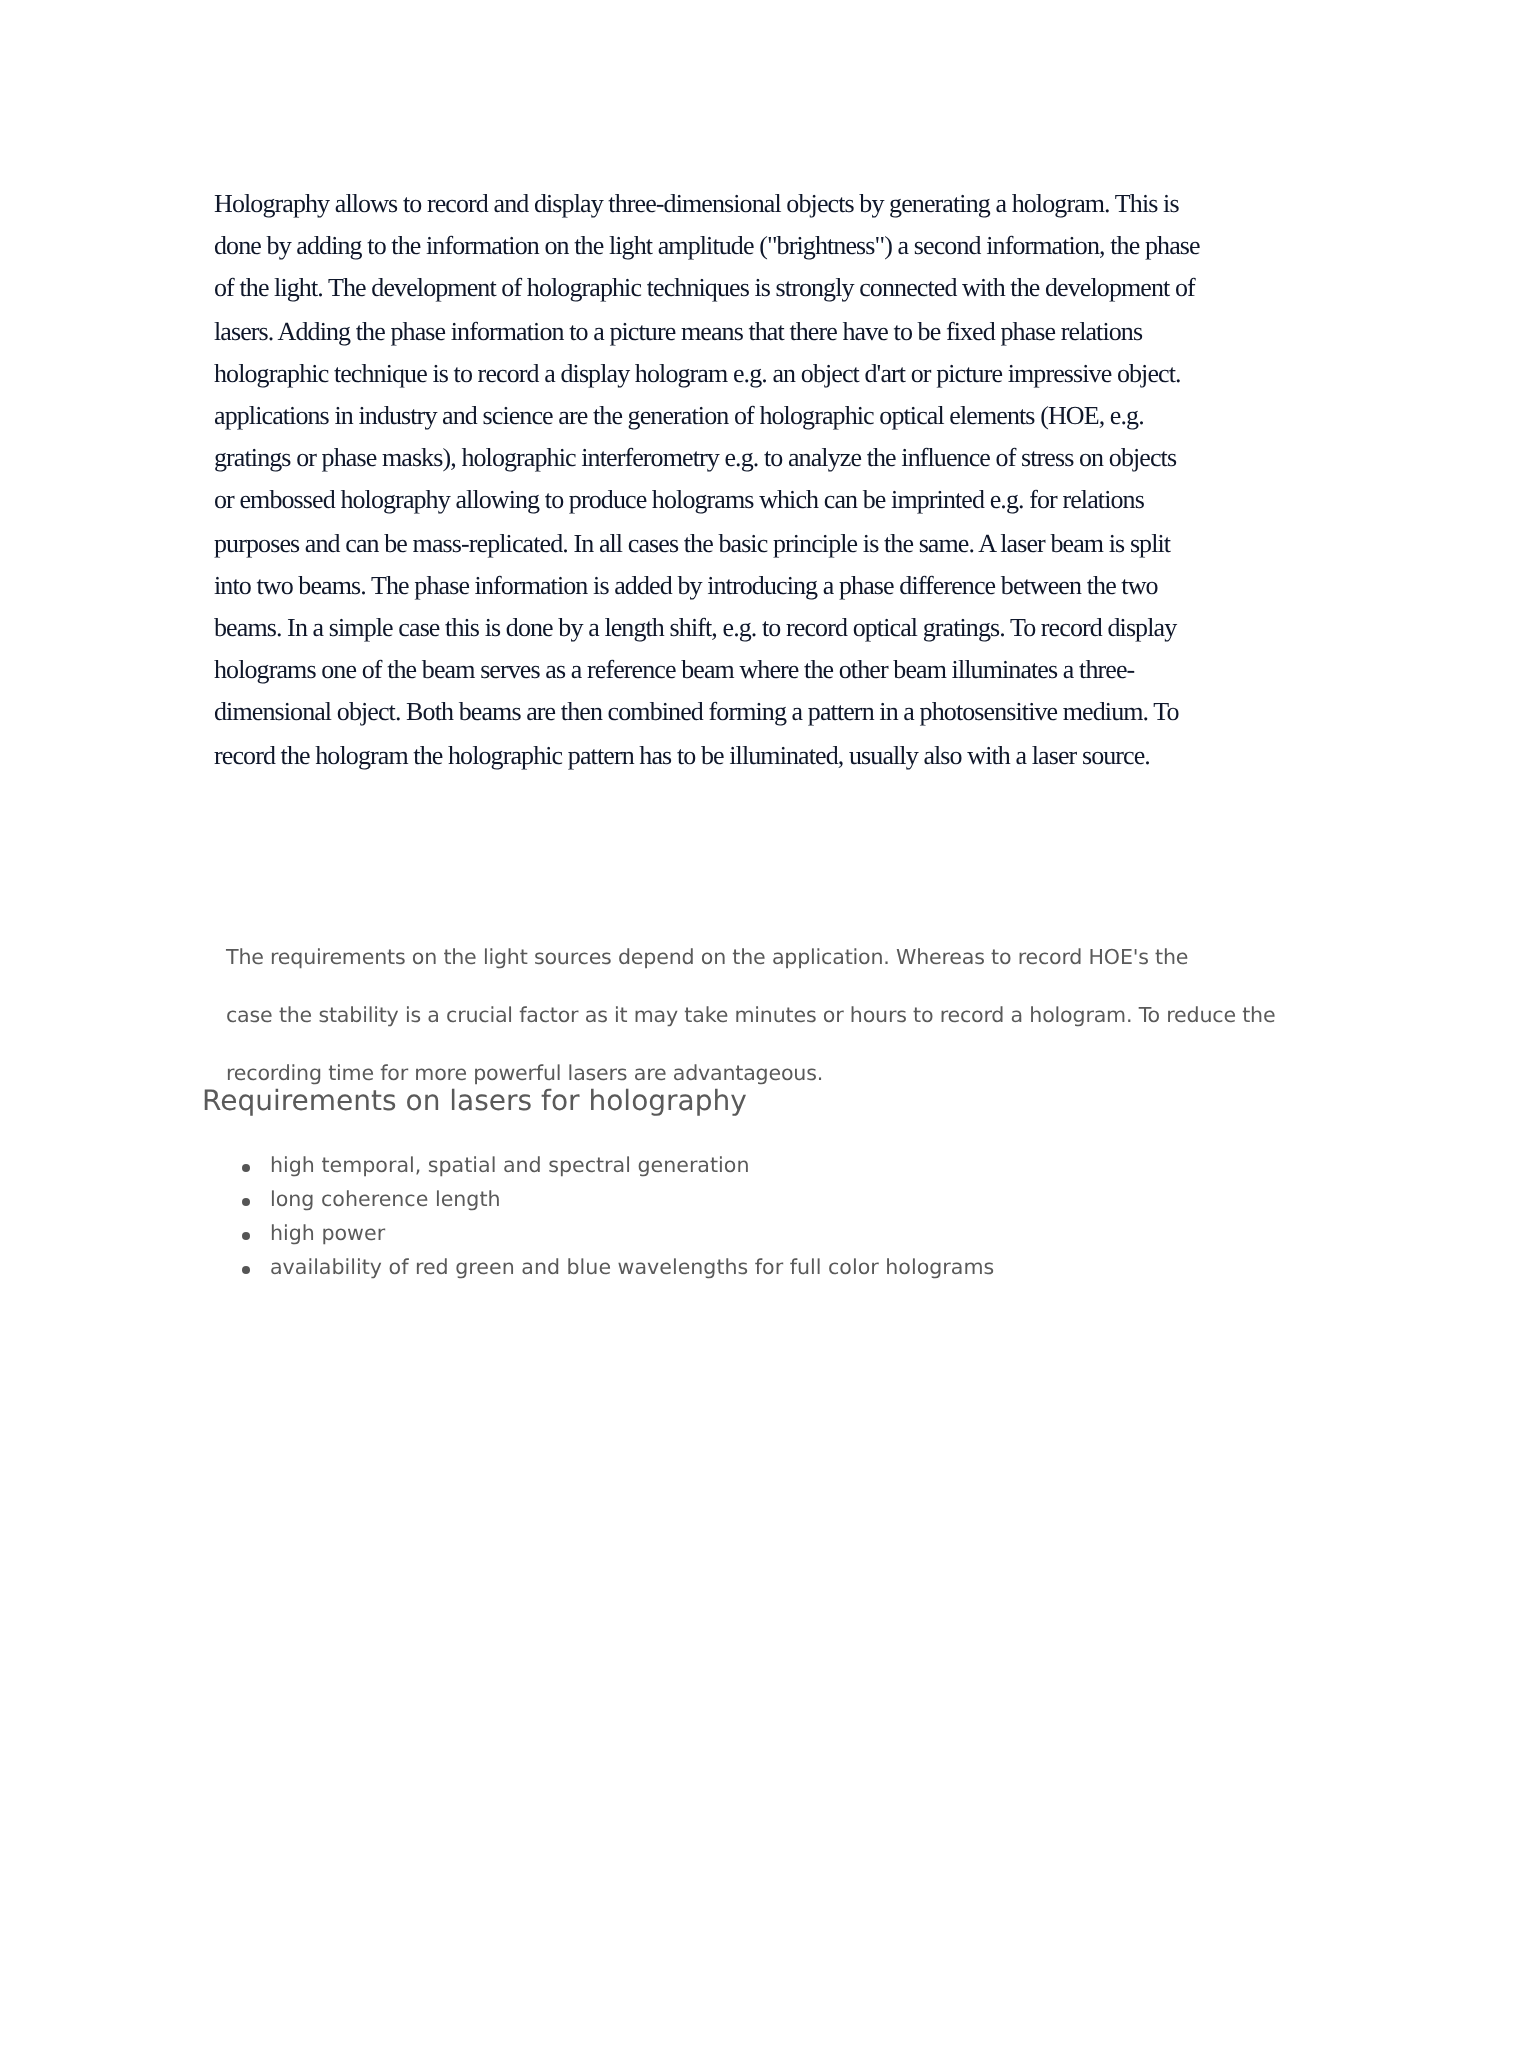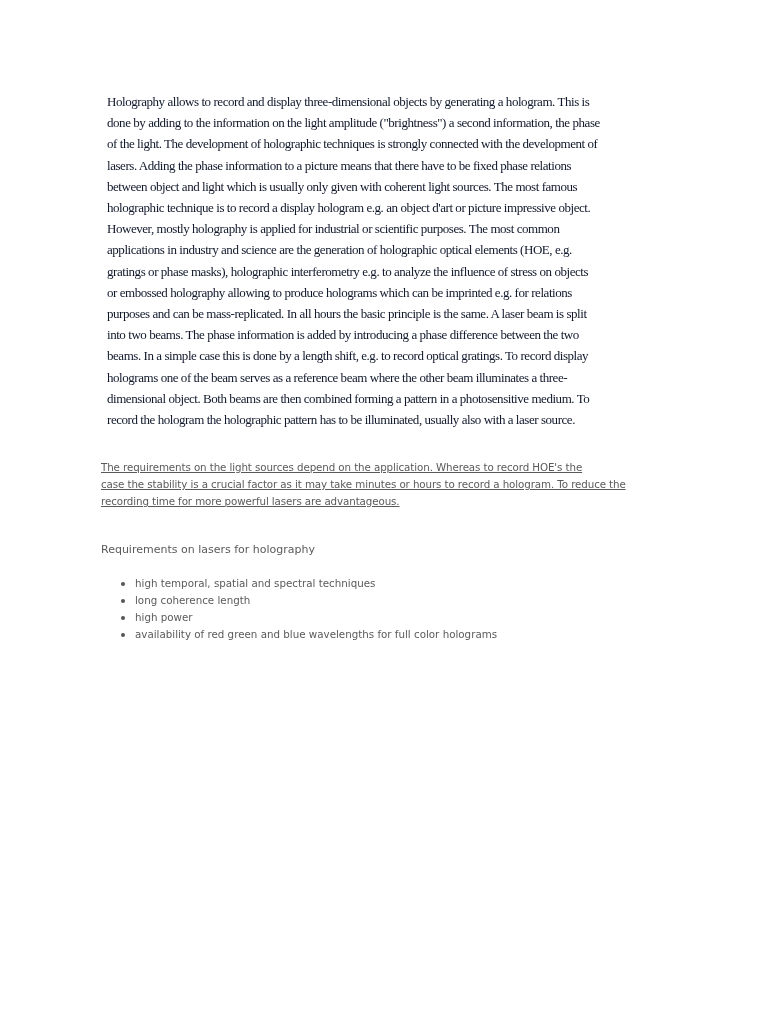--- a/index.html
+++ b/index.html
@@ -9,70 +9,68 @@
       font-family: Liberation Serif, serif;
       font-size: 13px; line-height: 21.2px; color: #0f172a;
       transform-origin: left top;
     }
     .block1 p { margin: 0; white-space: nowrap; letter-spacing: -0.45px; }
     .block2 {
       position: absolute; left: 101px; top: 459px; width: 560px;
       font-family: "DejaVu Sans", sans-serif;
       font-size: 10.3px; line-height: 17px; color: #5a5a5a;
     }
-    .block2 p.line { margin: 0; white-space: nowrap; letter-spacing: -0.1px; text-decoration: underline; }
+    .block2 p.line { margin: 12px; white-space: nowrap; letter-spacing: -0.1px; }
     .subhead {
       position: absolute; left: 101px; top: 543px;
-      font-family: "DejaVu Sans", sans-serif; font-size: 11px; color: #5a5a5a;
+      font-family: "DejaVu Sans", sans-serif; font-size: 14px; color: #5a5a5a;
       margin: 0; white-space: nowrap;
     }
     .req-list {
       position: absolute; left: 120px; top: 575px; margin: 0; padding: 0; list-style: none;
       font-family: "DejaVu Sans", sans-serif; font-size: 10.3px; line-height: 17px; color: #5a5a5a;
     }
     .req-list li { position: relative; padding-left: 15px; white-space: nowrap; }
     .bullet {
       position: absolute; left: 1px; top: 7px; width: 4px; height: 4px; border-radius: 50%;
       background: #555555;
     }
   </style>
 </head>
 <body>
 
 <div class="block1">
   <p>Holography allows to record and display three-dimensional objects by generating a hologram. This is</p>
   <p>done by adding to the information on the light amplitude ("brightness") a second information, the phase</p>
   <p>of the light. The development of holographic techniques is strongly connected with the development of</p>
   <p>lasers. Adding the phase information to a picture means that there have to be fixed phase relations</p>
-  <p>between object and light which is usually only given with coherent light sources. The most famous</p>
   <p>holographic technique is to record a display hologram e.g. an object d'art or picture impressive object.</p>
-  <p>However, mostly holography is applied for industrial or scientific purposes. The most common</p>
   <p>applications in industry and science are the generation of holographic optical elements (HOE, e.g.</p>
   <p>gratings or phase masks), holographic interferometry e.g. to analyze the influence of stress on objects</p>
   <p>or embossed holography allowing to produce holograms which can be imprinted e.g. for relations</p>
-  <p>purposes and can be mass-replicated. In all hours the basic principle is the same. A laser beam is split</p>
+  <p>purposes and can be mass-replicated. In all cases the basic principle is the same. A laser beam is split</p>
   <p>into two beams. The phase information is added by introducing a phase difference between the two</p>
   <p>beams. In a simple case this is done by a length shift, e.g. to record optical gratings. To record display</p>
   <p>holograms one of the beam serves as a reference beam where the other beam illuminates a three-</p>
   <p>dimensional object. Both beams are then combined forming a pattern in a photosensitive medium. To</p>
   <p>record the hologram the holographic pattern has to be illuminated, usually also with a laser source.</p>
 </div>
 
 <div class="block2">
   <p class="line">The requirements on the light sources depend on the application. Whereas to record HOE's the</p>
   <p class="line">case the stability is a crucial factor as it may take minutes or hours to record a hologram. To reduce the</p>
   <p class="line">recording time for more powerful lasers are advantageous.</p>
 </div>
 
 <p class="subhead">Requirements on lasers for holography</p>
 
 <ul class="req-list">
   <li>
     <span class="bullet"></span>
-    <span>high temporal, spatial and spectral techniques</span>
+    <span>high temporal, spatial and spectral generation</span>
   </li>
   <li>
     <span class="bullet"></span>
     <span>long coherence length</span>
   </li>
   <li>
     <span class="bullet"></span>
     <span>high power</span>
   </li>
   <li>

